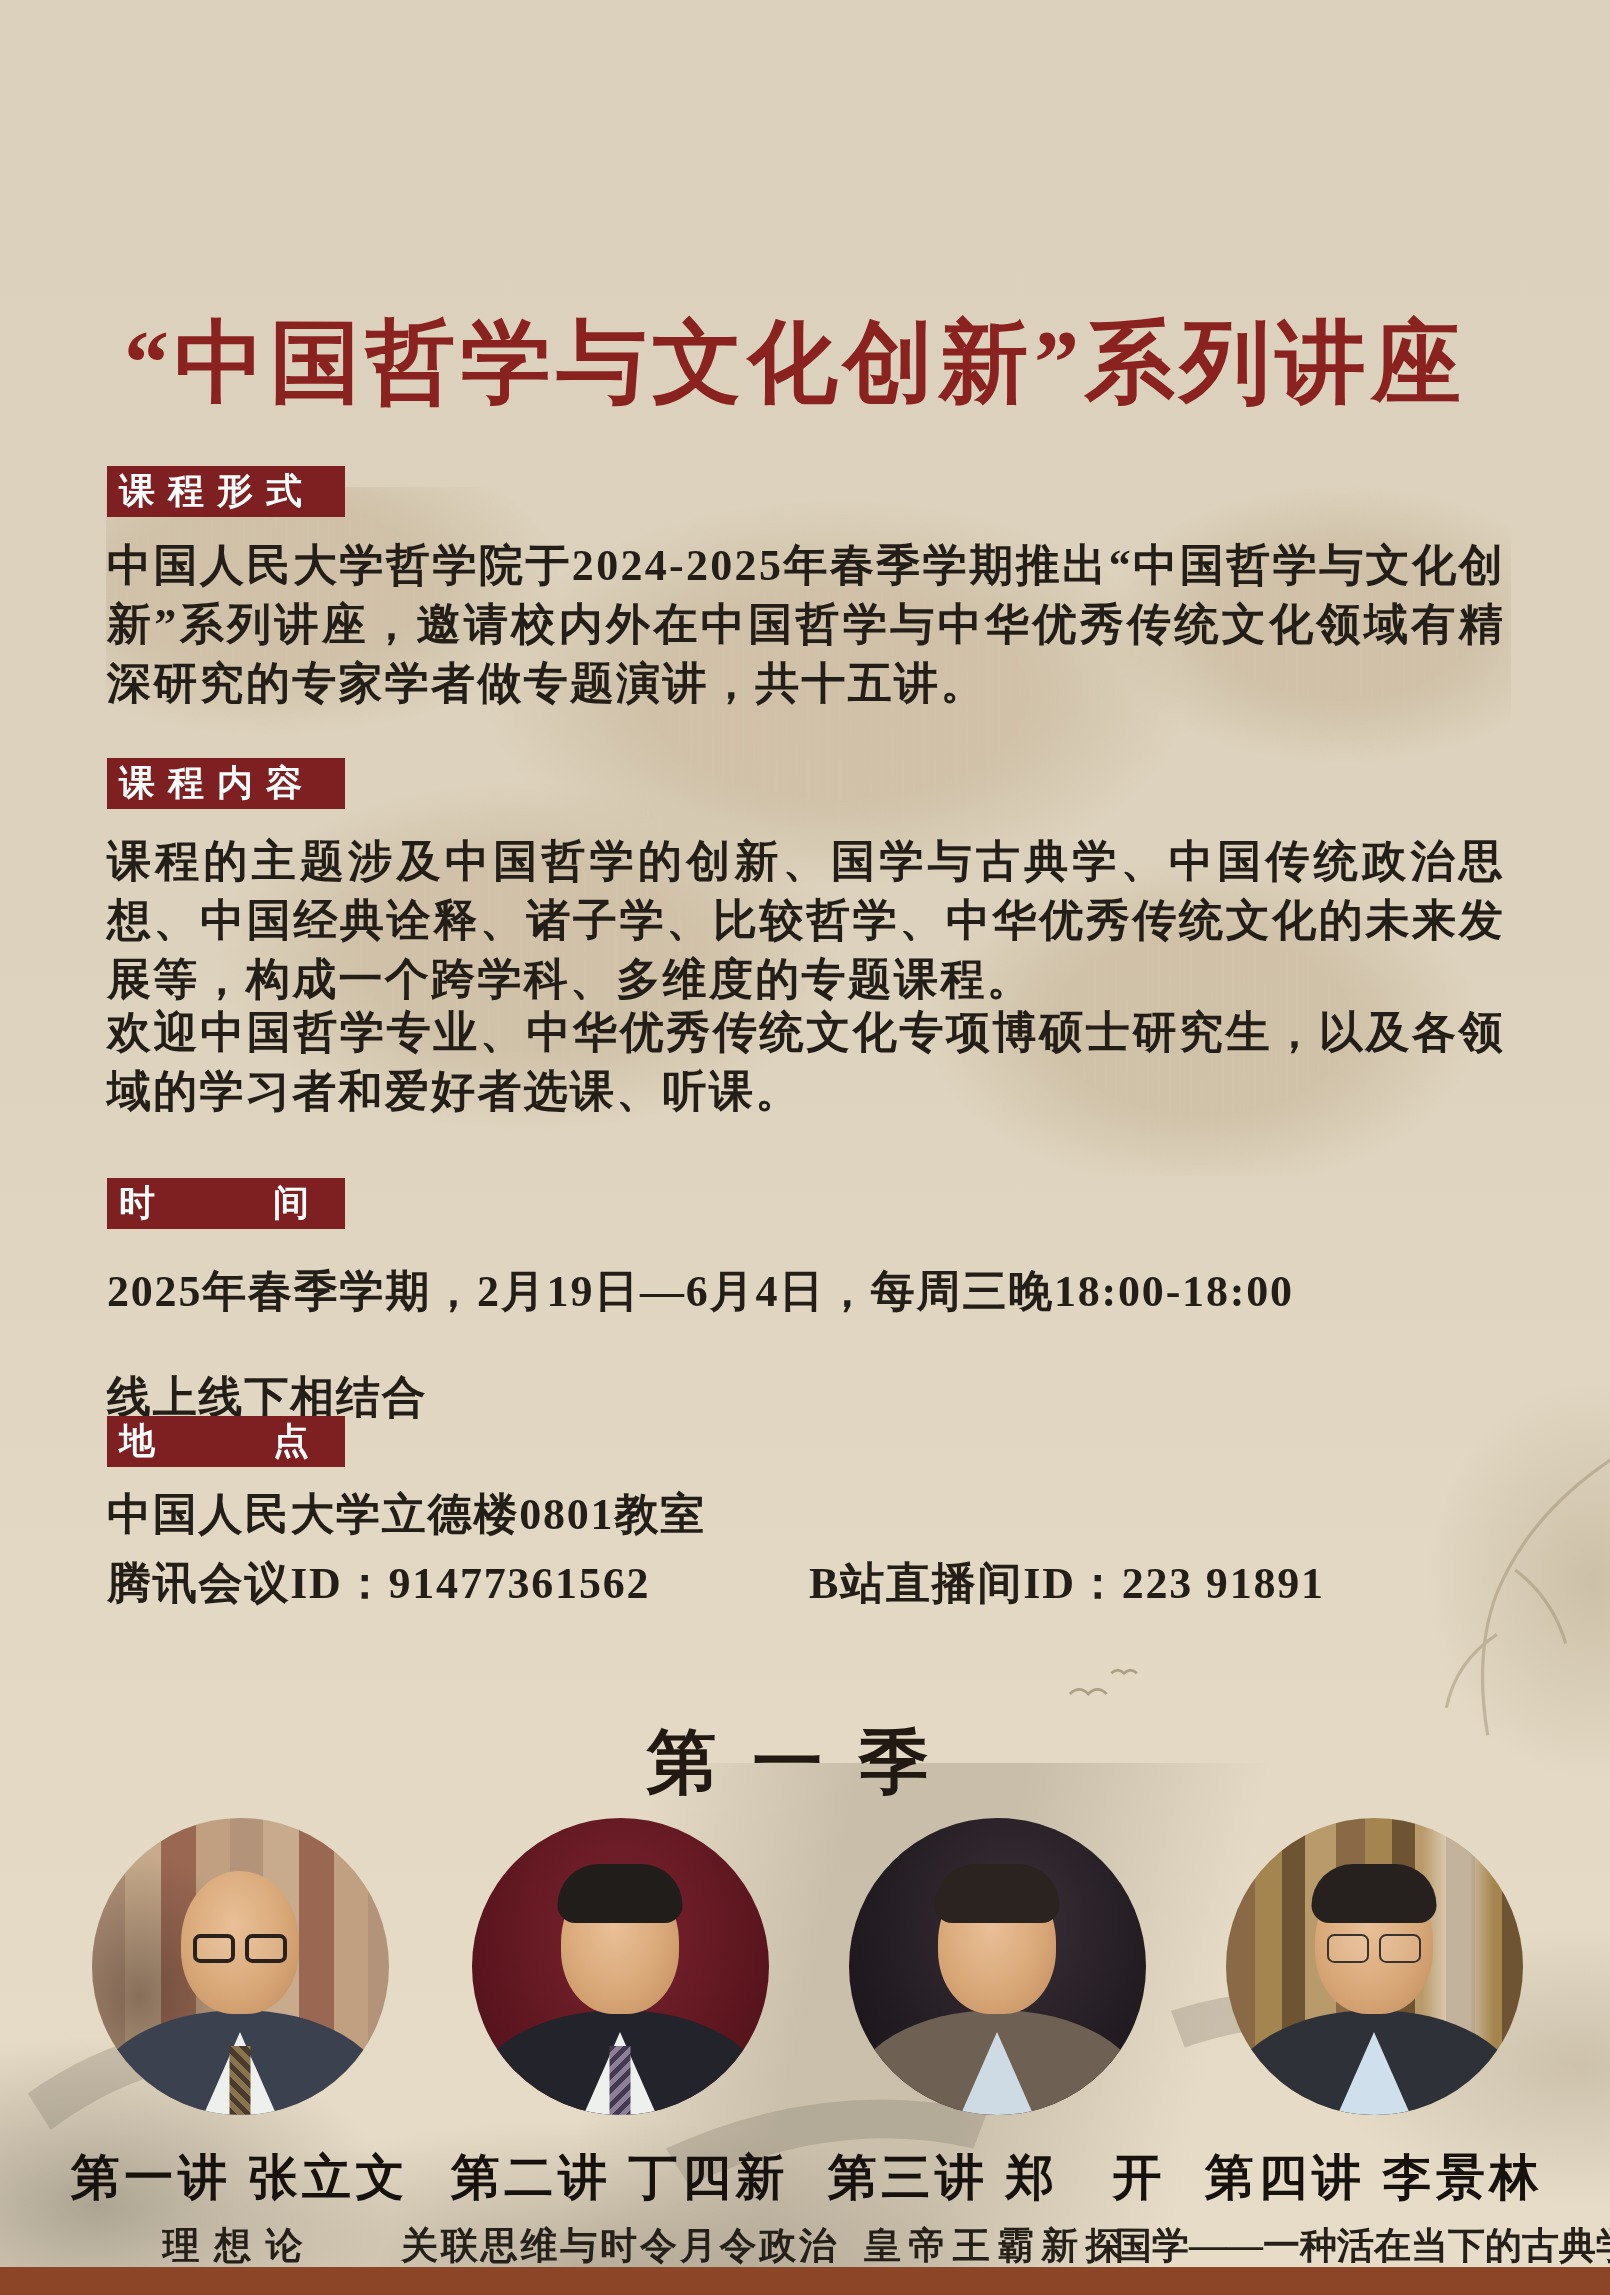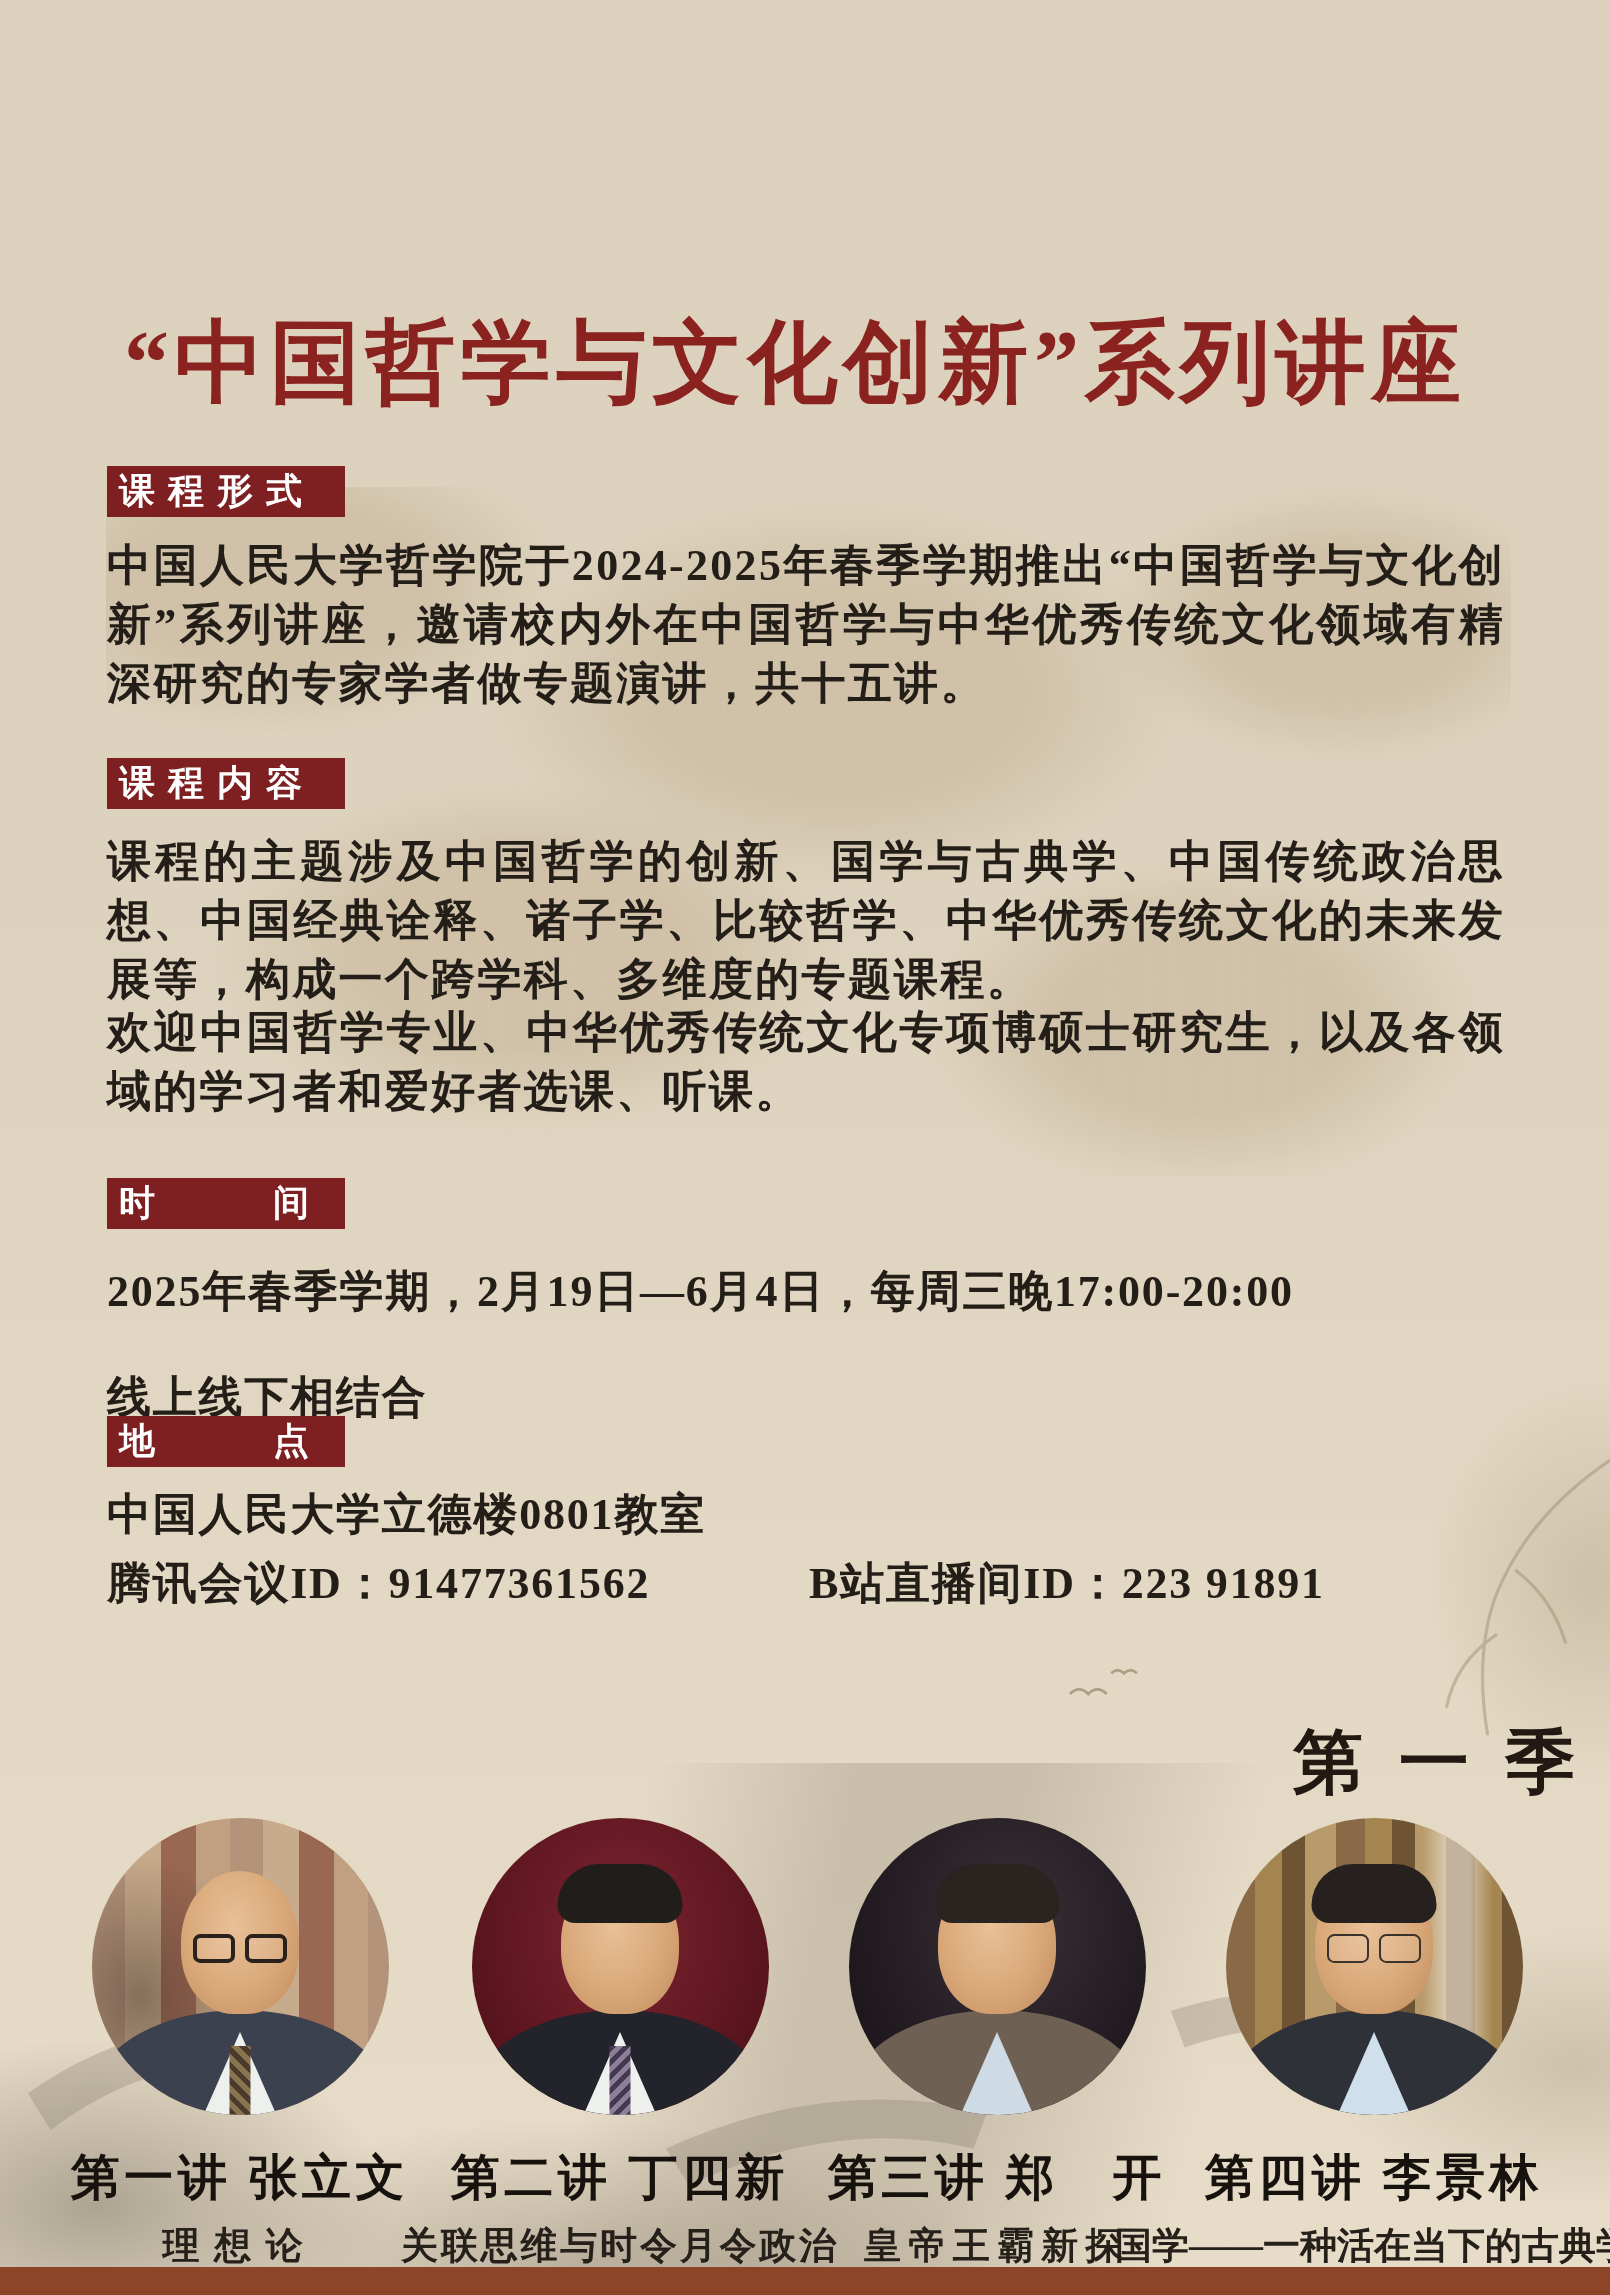--- a/index.html
+++ b/index.html
@@ -58,21 +58,21 @@
   }
   .badge.b4{letter-spacing:13px;}
   .badge.b2{letter-spacing:118px;}
   .bodytext{
     position:absolute;left:107px;width:1398px;
     font-size:44px;line-height:59px;letter-spacing:2.3px;font-weight:600;
     text-align:justify;color:#241e18;
   }
   .line{white-space:nowrap;position:absolute;left:107px;font-size:44px;font-weight:600;letter-spacing:1.8px;color:#241e18;}
   .season{
-    position:absolute;left:0;top:1716px;width:1611px;text-align:right;
+    position:absolute;left:0;top:1716px;width:1611px;text-align:center;
     font-size:70px;font-weight:700;letter-spacing:36px;color:#221a12;white-space:nowrap;
   }
   .footer{
     position:absolute;left:0;top:2267px;width:1611px;height:173px;
     background:#8c4627;display:flex;align-items:center;
   }
   
   .card{position:absolute;top:1818px;width:376px;}
   .card.c1{left:52px;} .card.c2{left:432px;} .card.c3{left:809px;} .card.c4{left:1186px;}
   .photo{position:relative;width:297px;height:297px;border-radius:50%;overflow:hidden;margin:0 auto;}
@@ -148,21 +148,21 @@
   <div class="title l2">“中国哲学与文化创新”系列讲座</div>
 
   <div class="badge b4" style="top:466px;">课程形式</div>
   <div class="bodytext" style="top:536px;">中国人民大学哲学院于2024-2025年春季学期推出“中国哲学与文化创新”系列讲座，邀请校内外在中国哲学与中华优秀传统文化领域有精深研究的专家学者做专题演讲，共十五讲。</div>
 
   <div class="badge b4" style="top:758px;">课程内容</div>
   <div class="bodytext" style="top:832px;">课程的主题涉及中国哲学的创新、国学与古典学、中国传统政治思想、中国经典诠释、诸子学、比较哲学、中华优秀传统文化的未来发展等，构成一个跨学科、多维度的专题课程。</div>
   <div class="bodytext" style="top:1003px;">欢迎中国哲学专业、中华优秀传统文化专项博硕士研究生，以及各领域的学习者和爱好者选课、听课。</div>
 
   <div class="badge b2" style="top:1178px;">时间</div>
-  <div class="line" style="top:1262px;">2025年春季学期，2月19日—6月4日，每周三晚17:00-20:00</div>
+  <div class="line" style="top:1262px;">2025年春季学期，2月19日—6月4日，每周三晚18:00-18:00</div>
   <div class="line" style="top:1368px;">线上线下相结合</div>
 
   <div class="badge b2" style="top:1416px;">地点</div>
   <div class="line" style="top:1485px;">中国人民大学立德楼0801教室</div>
   <div class="line" style="top:1554px;text-align:center;">腾讯会议ID：91477361562</div>
   <div class="line" style="top:1554px;left:809px;">B站直播间ID：223 91891</div>
 
   <div class="season">第一季</div>
 
   <div class="card c2">

